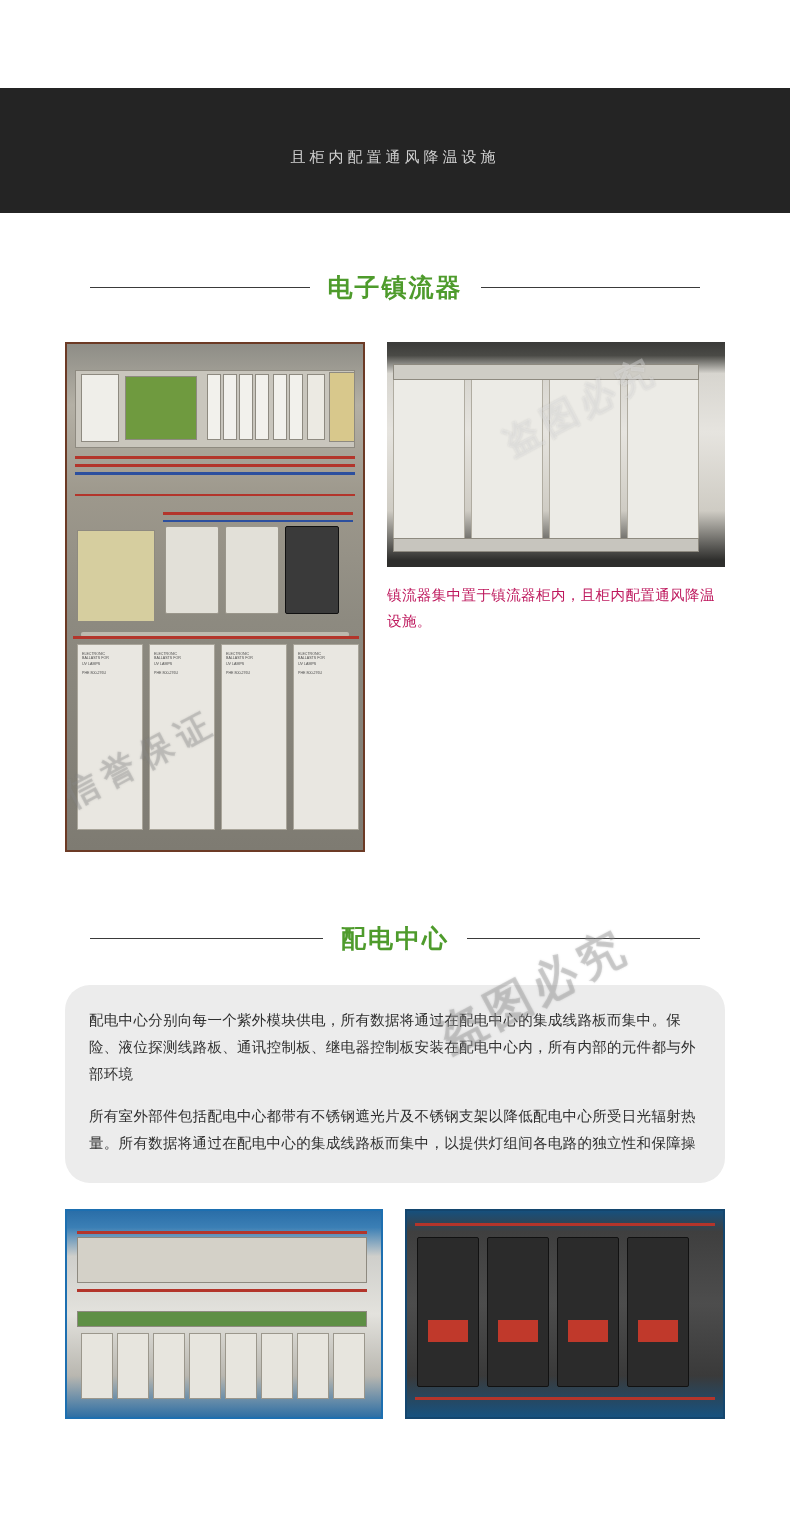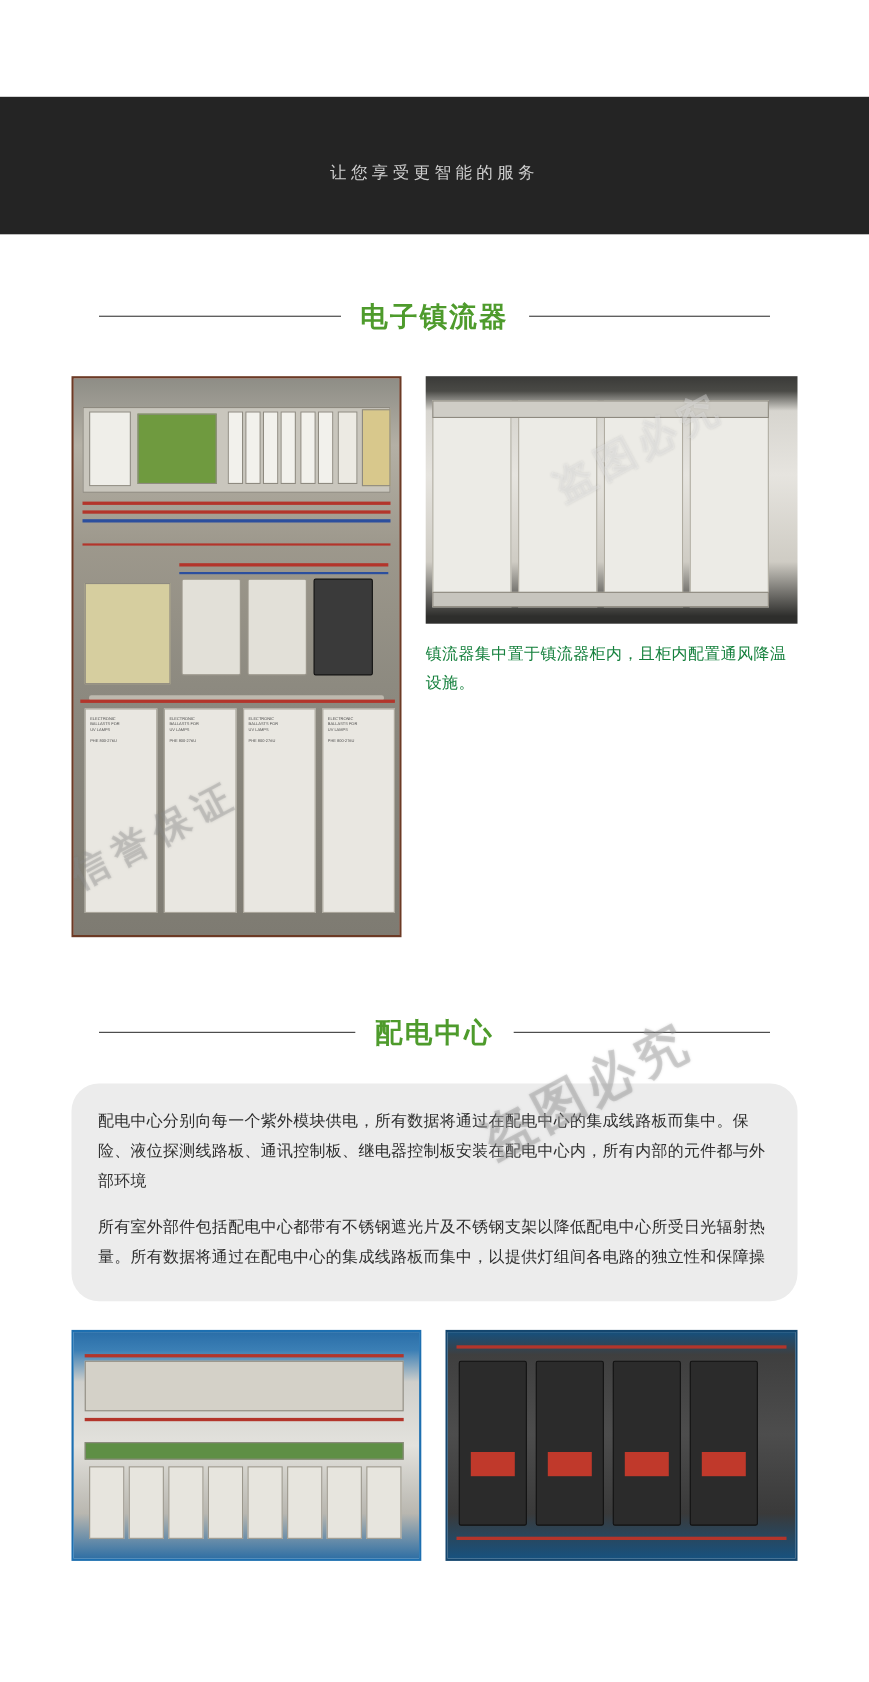--- a/index.html
+++ b/index.html
@@ -92,21 +92,21 @@
     flex-direction: column;
   }
   .photo-right {
     width: 100%;
     height: 225px;
     background: linear-gradient(180deg,#3a3a38 0%, #4a4a46 6%, #d7d5cf 14%, #e6e4df 40%, #cfccc4 75%, #2e2e2c 97%);
   }
   .para {
     font-size: 14.5px;
     line-height: 1.78;
-    color: #15803d;
+    color: #be185d;
     margin-top: 16px;
     letter-spacing: 0.4px;
   }
   .para.tight { margin-top: 14px; }
 
   
   .grey-panel {
     width: 660px;
     margin: 30px auto 0 auto;
     background: #ececec;
@@ -208,21 +208,21 @@
     white-space: nowrap;
     transform: rotate(-28deg);
     text-shadow: 0 0 2px rgba(120,120,120,0.25);
   }
   .wm-dark { color: rgba(140,140,140,0.28); }
 </style>
 </head>
 <body>
 
 <div class="banner">
-  <div class="banner-sub">让您享受更智能的服务</div>
+  <div class="banner-sub">且柜内配置通风降温设施</div>
 </div>
 
 <div class="section-head">
   <div class="rule"></div>
   <div class="stxt">电子镇流器</div>
   <div class="rule"></div>
 </div>
 
 <div class="ballast-wrap">
 

